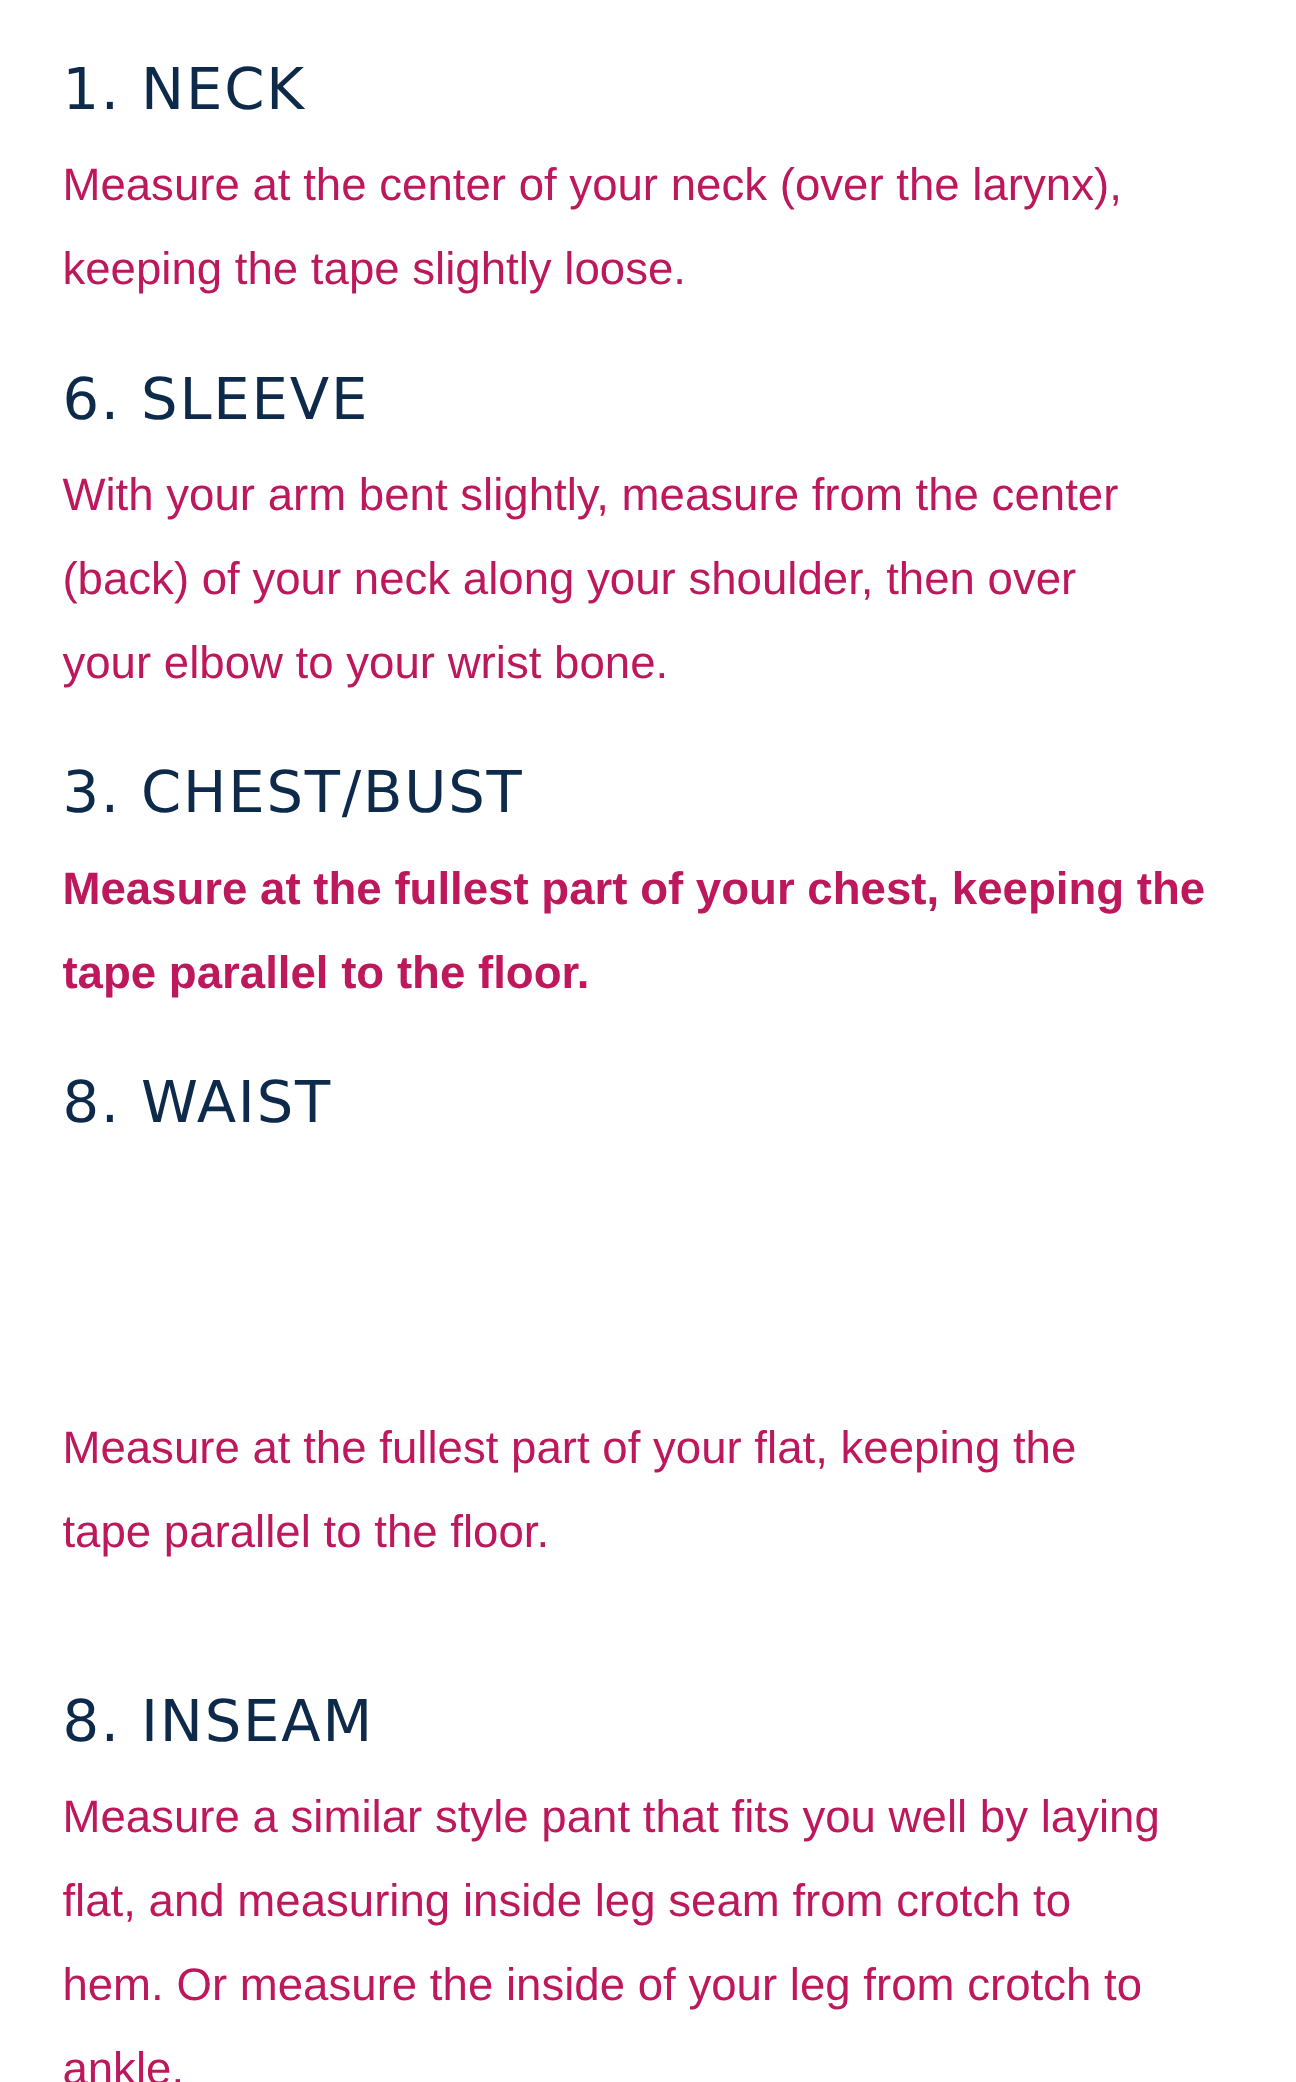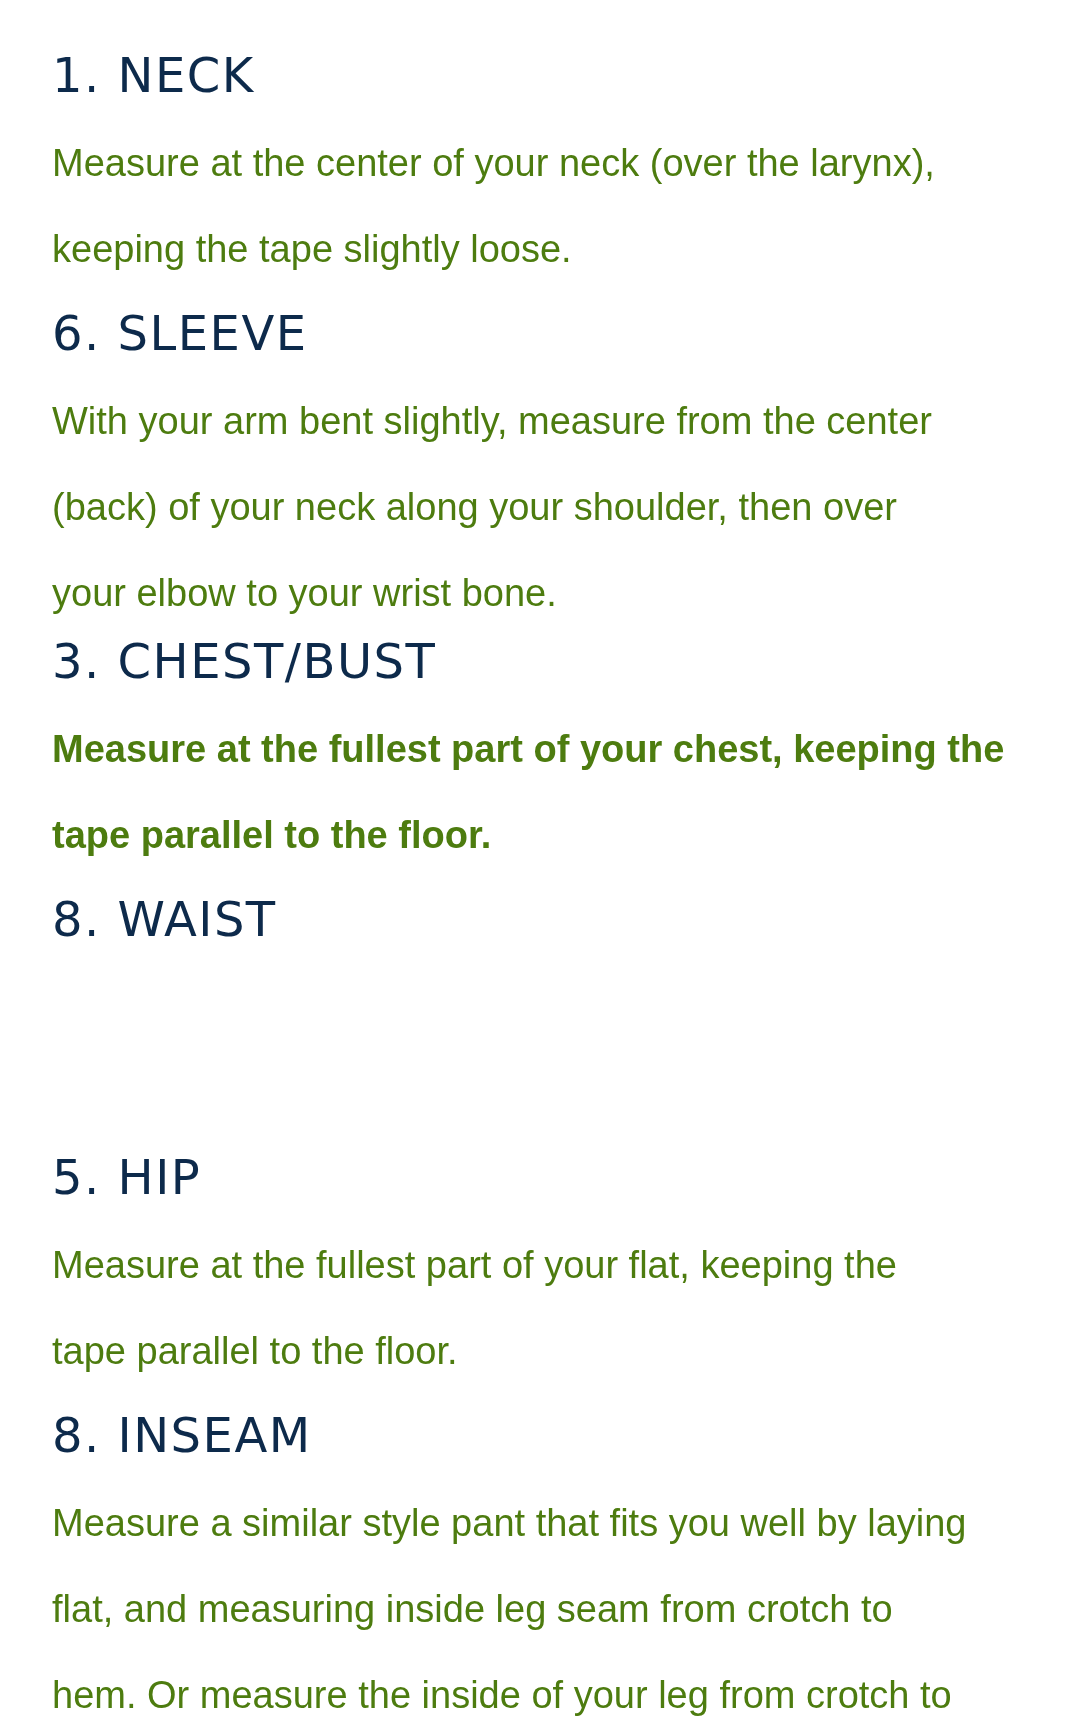--- a/index.html
+++ b/index.html
@@ -31,22 +31,22 @@
       font-size: 48px;
       letter-spacing: 1.5px;
       color: #0d2a4b;
       line-height: 50px;
       margin: 0;
       white-space: nowrap;
     }
     .body-text {
       font-family: "Liberation Sans", sans-serif;
       font-size: 38px;
-      line-height: 86px;
-      color: #4d7c0f;
+      line-height: 70px;
+      color: #be185d;
       margin: 0;
       white-space: pre-line;
     }
   </style>
 </head>
 <body>
 
 <div class="content">
 
   <div class="section" style="top:50px;">
@@ -66,21 +66,20 @@
     <h2 class="heading">3. CHEST/BUST</h2>
     <p class="body-text" style="margin-top:20px;font-weight:bold;">Measure at the fullest part of your chest, keeping the
 tape parallel to the floor.</p>
   </div>
 
   <div class="section" style="top:894px;">
     <h2 class="heading">8. WAIST</h2>
   </div>
 
   <div class="section" style="top:1152px;">
-    <h2 class="heading">5. HIP</h2>
     <p class="body-text" style="margin-top:20px;">Measure at the fullest part of your flat, keeping the
 tape parallel to the floor.</p>
   </div>
 
   <div class="section" style="top:1410px;">
     <h2 class="heading">8. INSEAM</h2>
     <p class="body-text" style="margin-top:20px;">Measure a similar style pant that fits you well by laying
 flat, and measuring inside leg seam from crotch to
 hem. Or measure the inside of your leg from crotch to
 ankle.</p>

